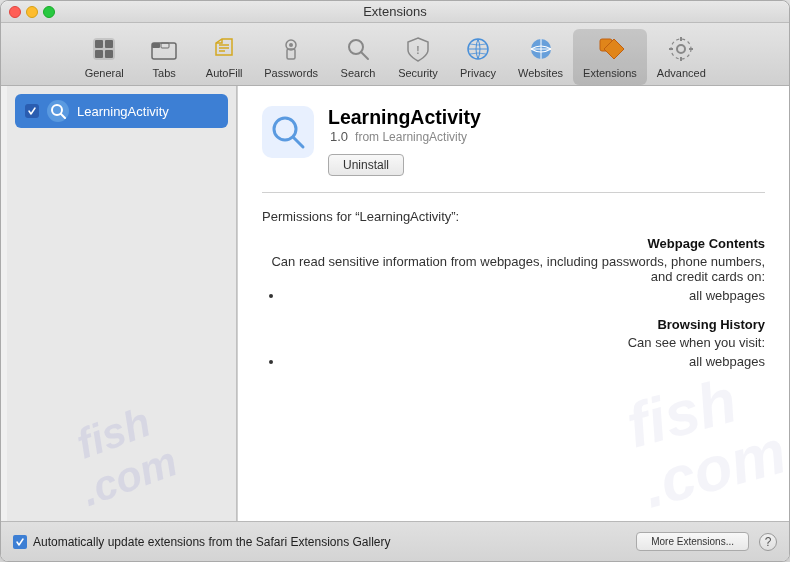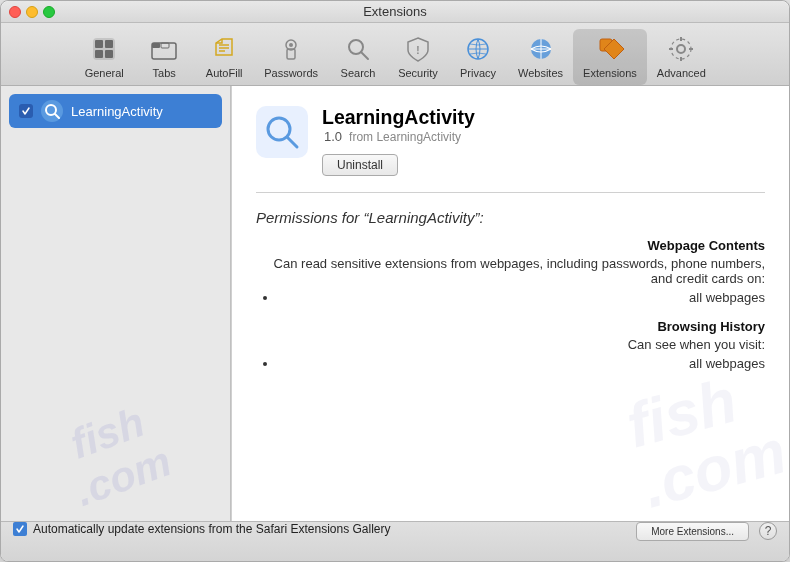--- a/index.html
+++ b/index.html
@@ -101,20 +101,21 @@
       font-size: 11px;
       color: #333;
     }
 
     
     .content-area {
       display: flex;
       flex: 1;
       background: #f0f0f0;
       overflow: hidden;
+      padding-left: 6px;
     }
 
     
     .sidebar {
       width: 230px;
       background: #e8e8e8;
       border-right: 1px solid #c0c0c0;
       padding: 8px;
       overflow-y: auto;
       position: relative;
@@ -233,24 +234,23 @@
       color: #333;
     }
 
     .divider {
       height: 1px;
       background: #d0d0d0;
       margin: 16px 0;
     }
 
     .permissions-title {
-      font-size: 15px;
+      font-size: 13px;
       color: #333;
       margin-bottom: 12px;
-      font-style: italic;
     }
 
     .permission-section {
       margin-bottom: 14px;
       text-align: right;
     }
 
     .permission-section h4 {
       font-size: 13px;
       font-weight: 700;
@@ -287,21 +287,21 @@
       line-height: 1;
       font-style: italic;
     }
 
     
     .bottom-bar {
       height: 40px;
       background: linear-gradient(to bottom, #e0e0e0, #d4d4d4);
       border-top: 1px solid #b8b8b8;
       display: flex;
-      align-items: flex-start;
+      align-items: center;
       padding: 0 12px;
       gap: 10px;
     }
 
     .auto-update-check {
       display: flex;
       align-items: center;
       gap: 6px;
       flex: 1;
     }
@@ -529,21 +529,21 @@
           <button class="uninstall-btn">Uninstall</button>
         </div>
       </div>
 
       <div class="divider"></div>
 
       <div class="permissions-title">Permissions for “LearningActivity”:</div>
 
       <div class="permission-section">
         <h4>Webpage Contents</h4>
-        <p>Can read sensitive extensions from webpages, including passwords, phone numbers, and credit cards on:</p>
+        <p>Can read sensitive information from webpages, including passwords, phone numbers, and credit cards on:</p>
         <ul class="permission-list">
           <li>all webpages</li>
         </ul>
       </div>
 
       <div class="permission-section">
         <h4>Browsing History</h4>
         <p>Can see when you visit:</p>
         <ul class="permission-list">
           <li>all webpages</li>

